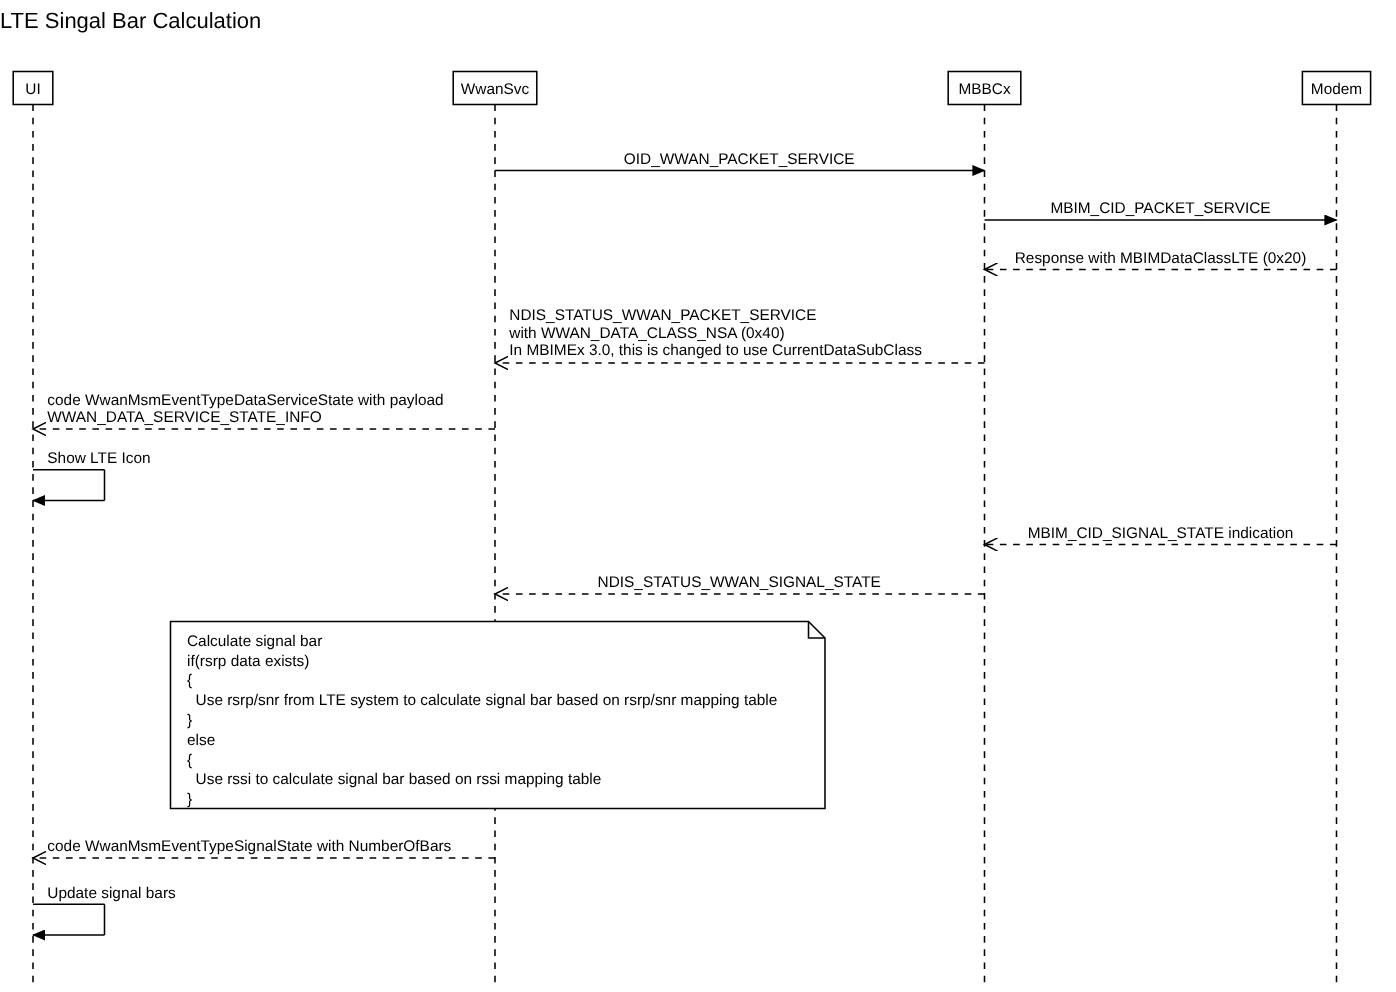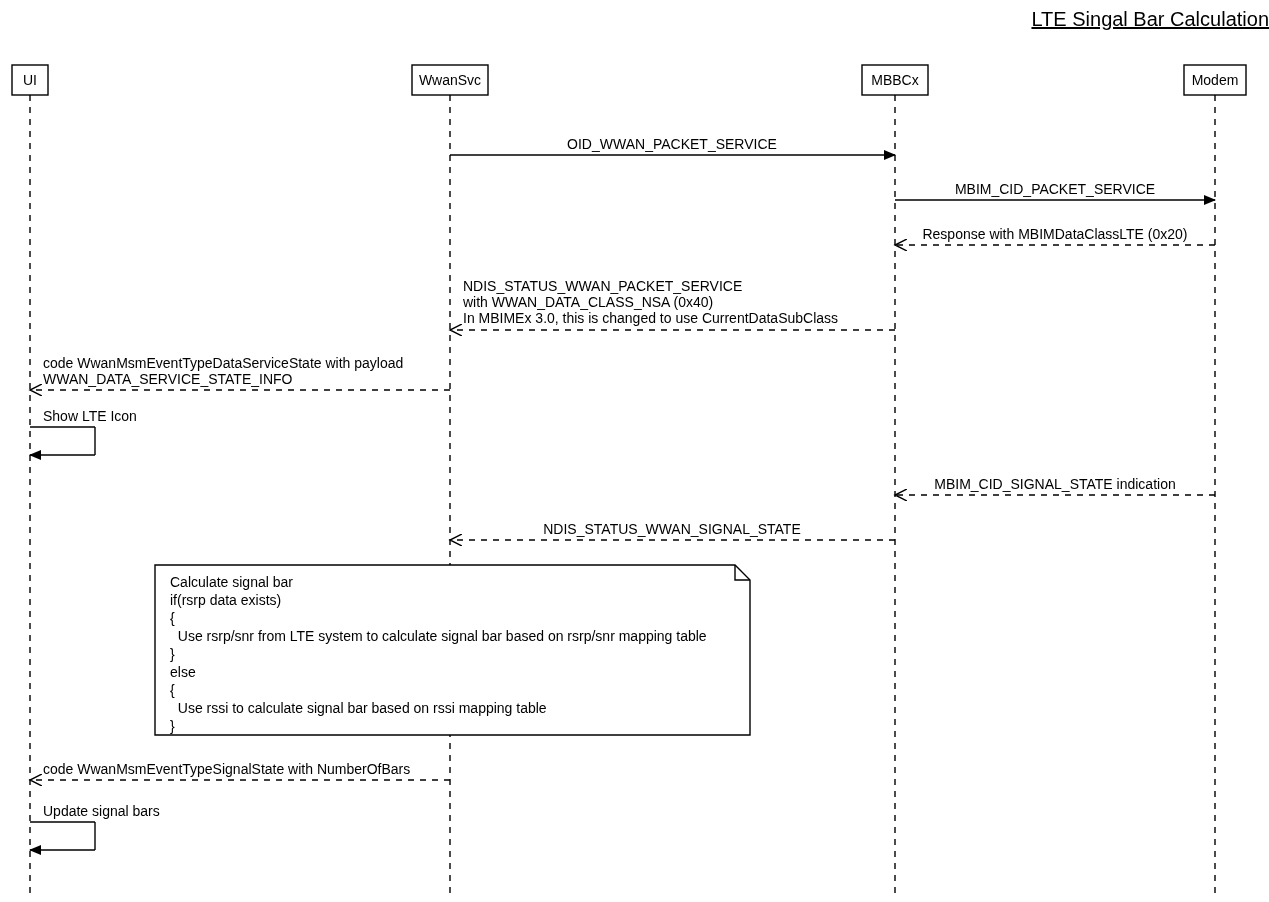--- a/index.html
+++ b/index.html
@@ -5,24 +5,23 @@
   html, body {
     margin: 0;
     padding: 0;
     background: #fff;
     font-family: Arial, Helvetica, sans-serif;
     font-size: 14px;
     color: #000;
   }
   svg { display: block; }
   .title {
-    text-align: right;
+    text-align: left;
     font-size: 20px;
     margin: 8px 0 4px 0;
-    text-decoration: underline;
   }
 </style>
 </head>
 <body>
 
 <div class="title">LTE Singal Bar Calculation</div>
 
 <svg width="1269" height="870" viewBox="0 0 1269 870">
   <defs>
     <marker id="arrow-solid" markerWidth="12" markerHeight="10" refX="11" refY="5" orient="auto" markerUnits="userSpaceOnUse">

